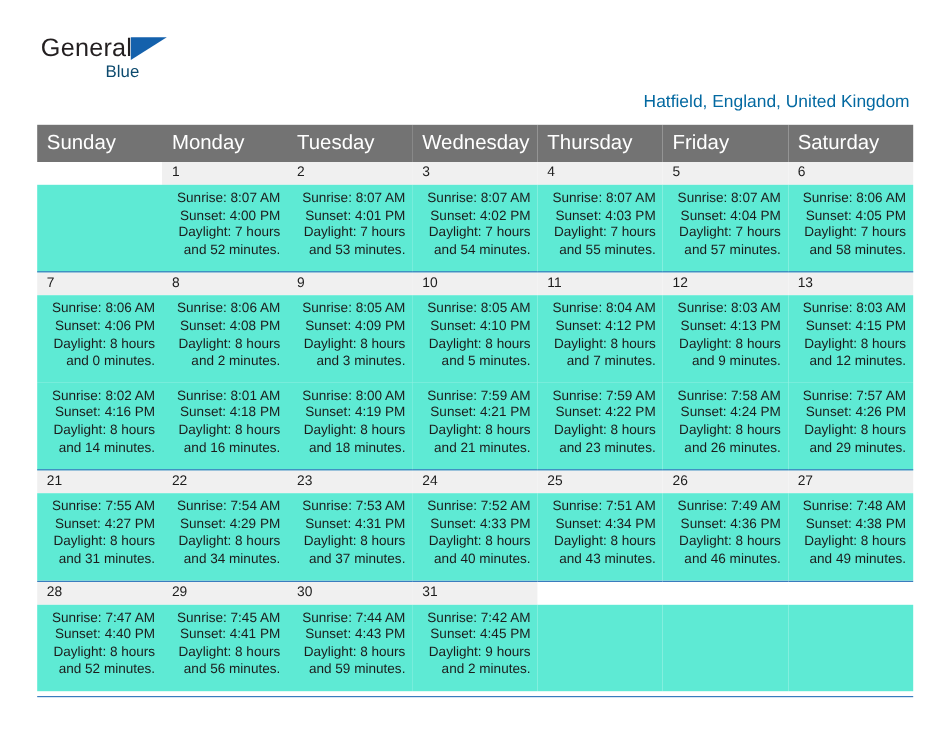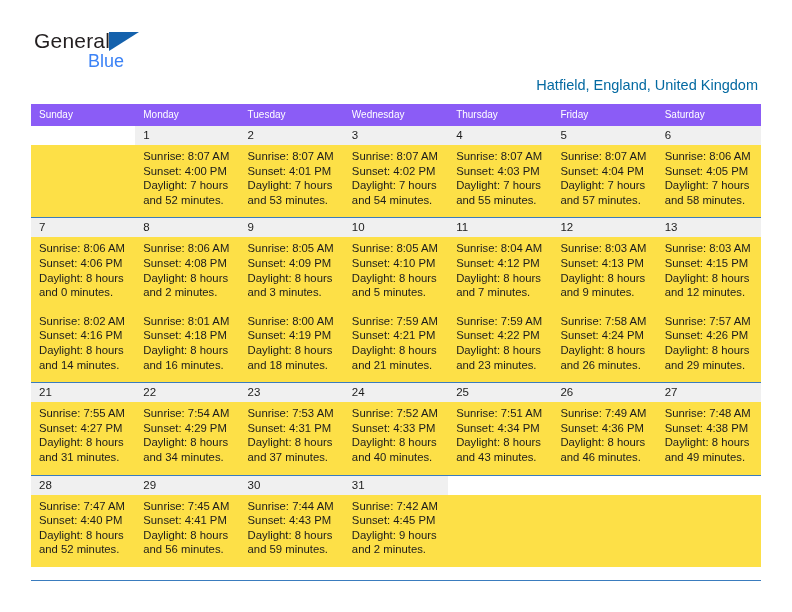--- a/index.html
+++ b/index.html
@@ -46,22 +46,22 @@
   .logo-tri {
     display: inline-block;
     width: 0;
     height: 0;
     border-left: 30px solid #1461ac;
     border-bottom: 19px solid transparent;
     vertical-align: -3px;
     margin-left: -1px;
   }
   .logo-row2 {
-    font-size: 18px;
-    color: #3b82f6;
+    font-size: 14px;
+    color: #0c4a6e;
     margin-top: 1px;
     margin-left: 54px;
     line-height: 1;
   }
   .title {
     position: absolute;
     right: 34px;
     top: 30px;
     font-size: 27px;
     color: #2b2b2b;
@@ -86,23 +86,23 @@
     box-sizing: border-box;
   }
   table.cal {
     border-collapse: collapse;
     table-layout: fixed;
     width: 730px;
   }
   table.cal col { width: 104.285px; }
 
   thead th {
-    background: #8b5cf6;
+    background: #737373;
     color: #ffffff;
-    font-size: 10px;
+    font-size: 17px;
     font-weight: normal;
     text-align: left;
     padding: 5px 0 6px 8px;
     height: 20px;
     box-sizing: border-box;
     border: 0;
   }
 
   td.daynum {
     background: #f0f0f0;
@@ -118,26 +118,27 @@
   tr.numrow-first td.daynum {
     border-top: 0;
   }
   td.daynum.empty {
     background: #ffffff;
     border-top: 1px solid #3a7cbe;
   }
   tr.numrow-first td.daynum.empty { border-top: 0; }
 
   td.info {
-    background: #fde047;
+    background: #5eead4;
     vertical-align: top;
     padding: 4px 6px 10px 8px;
     height: 70px;
     box-sizing: border-box;
     border: 0;
+    text-align: right;
   }
   .infoline {
     font-size: 11.3px;
     color: #1c1c1c;
     line-height: 14.6px;
     white-space: nowrap;
   }
   .bottomline {
     position: absolute;
     left: 31px;

